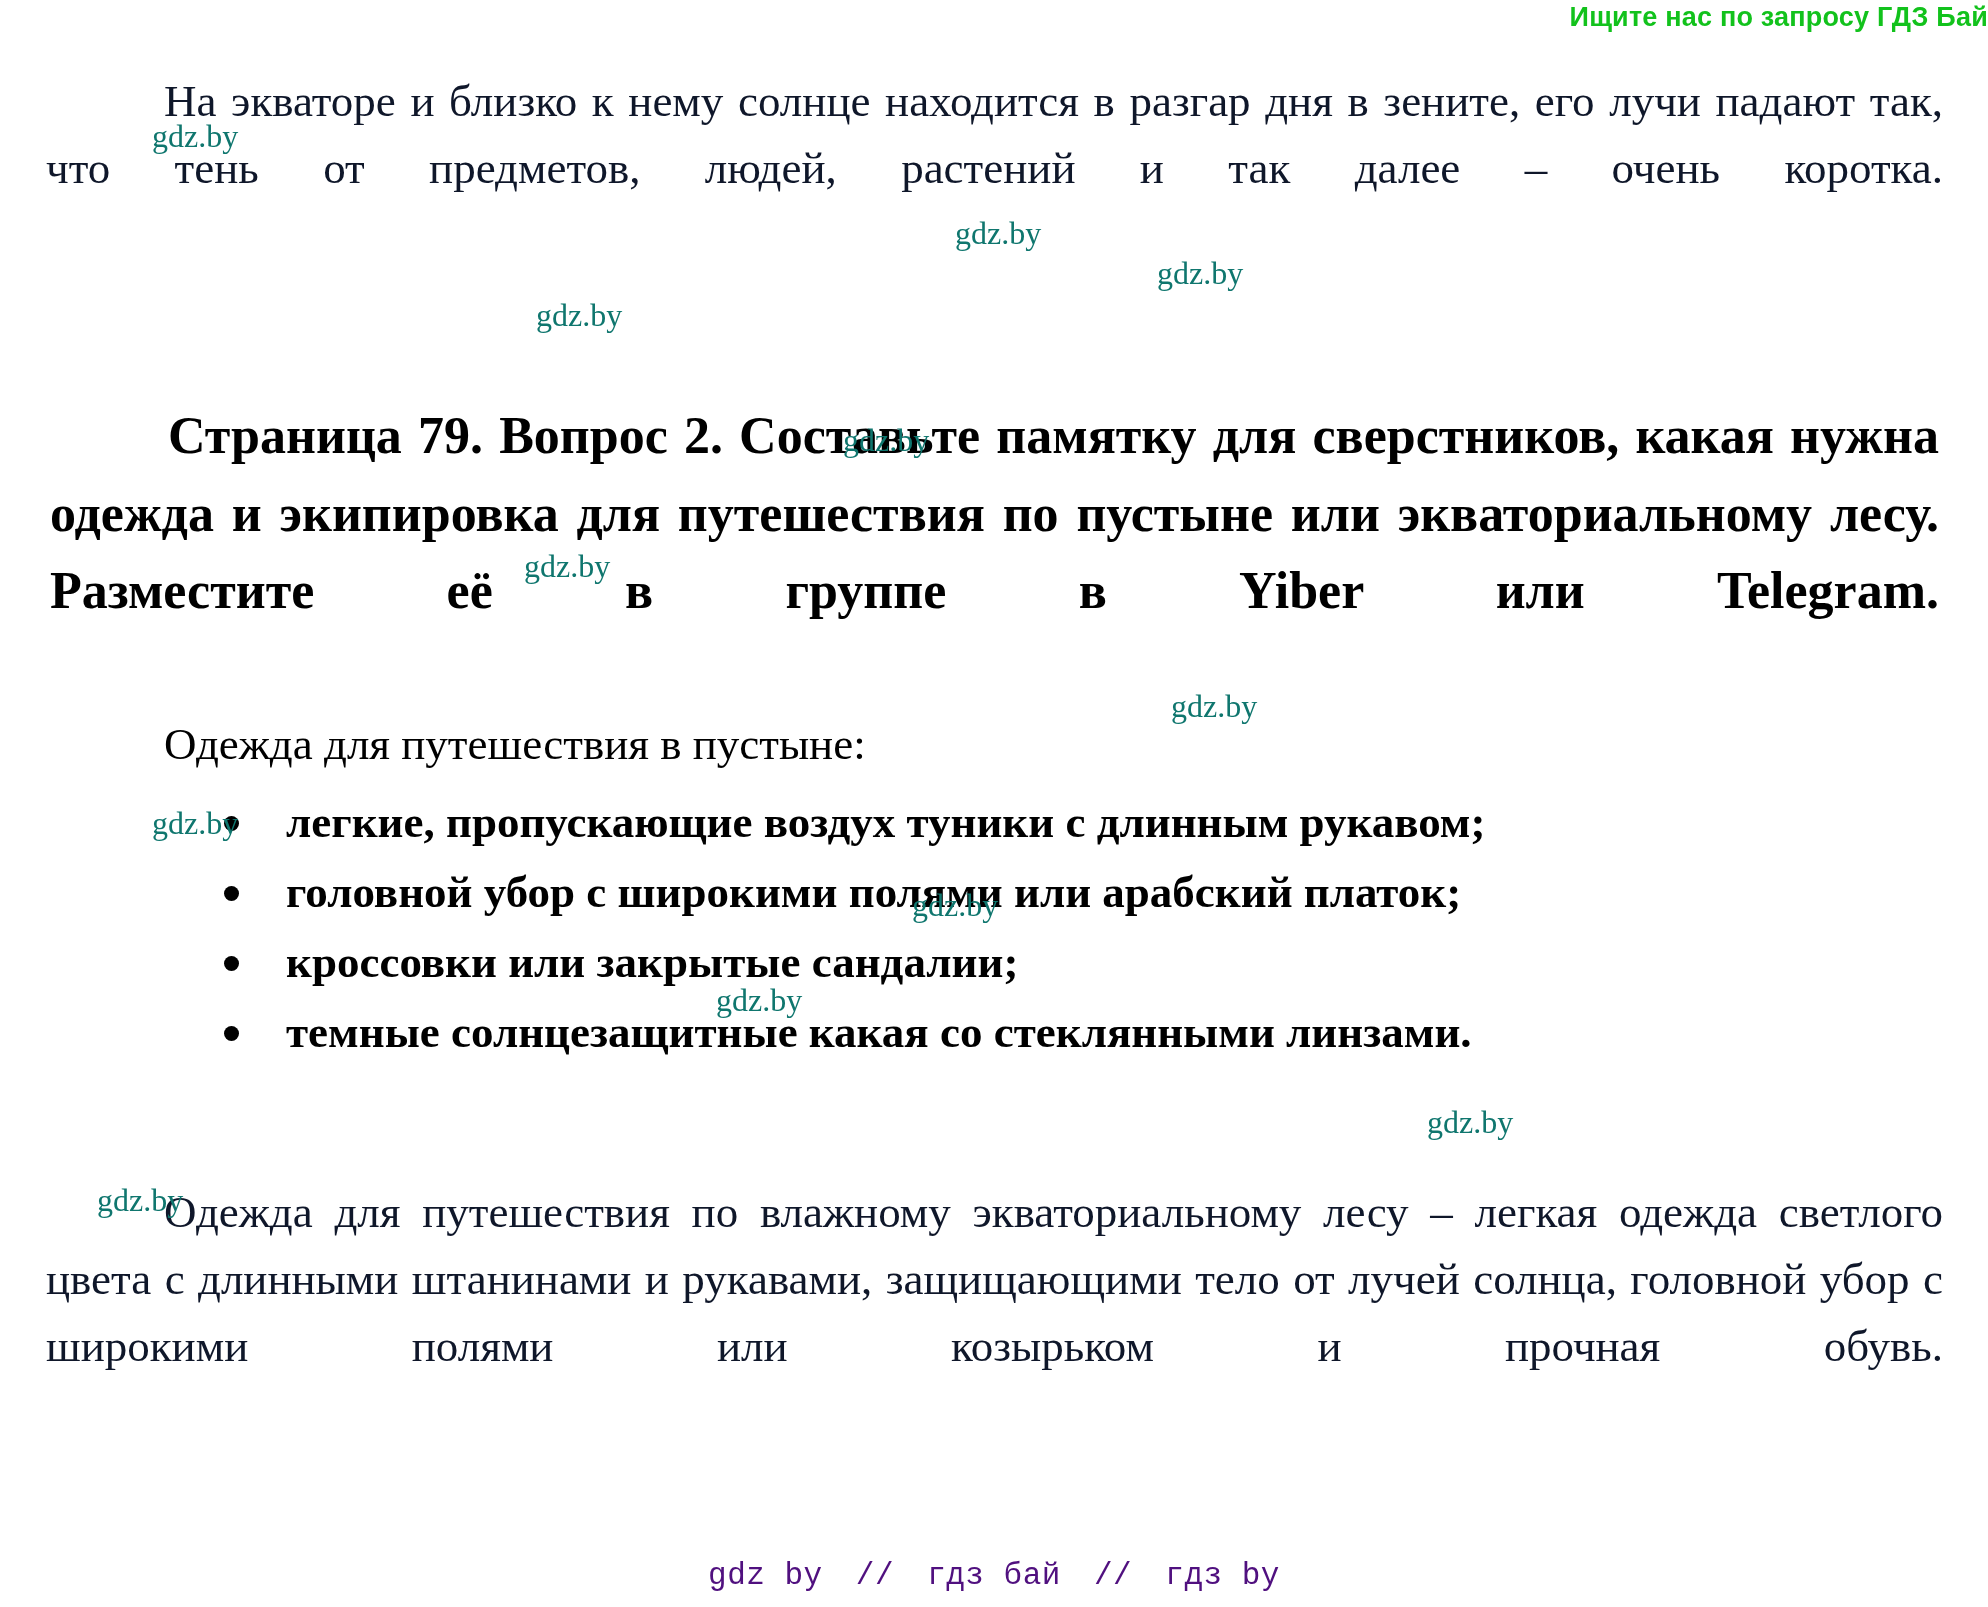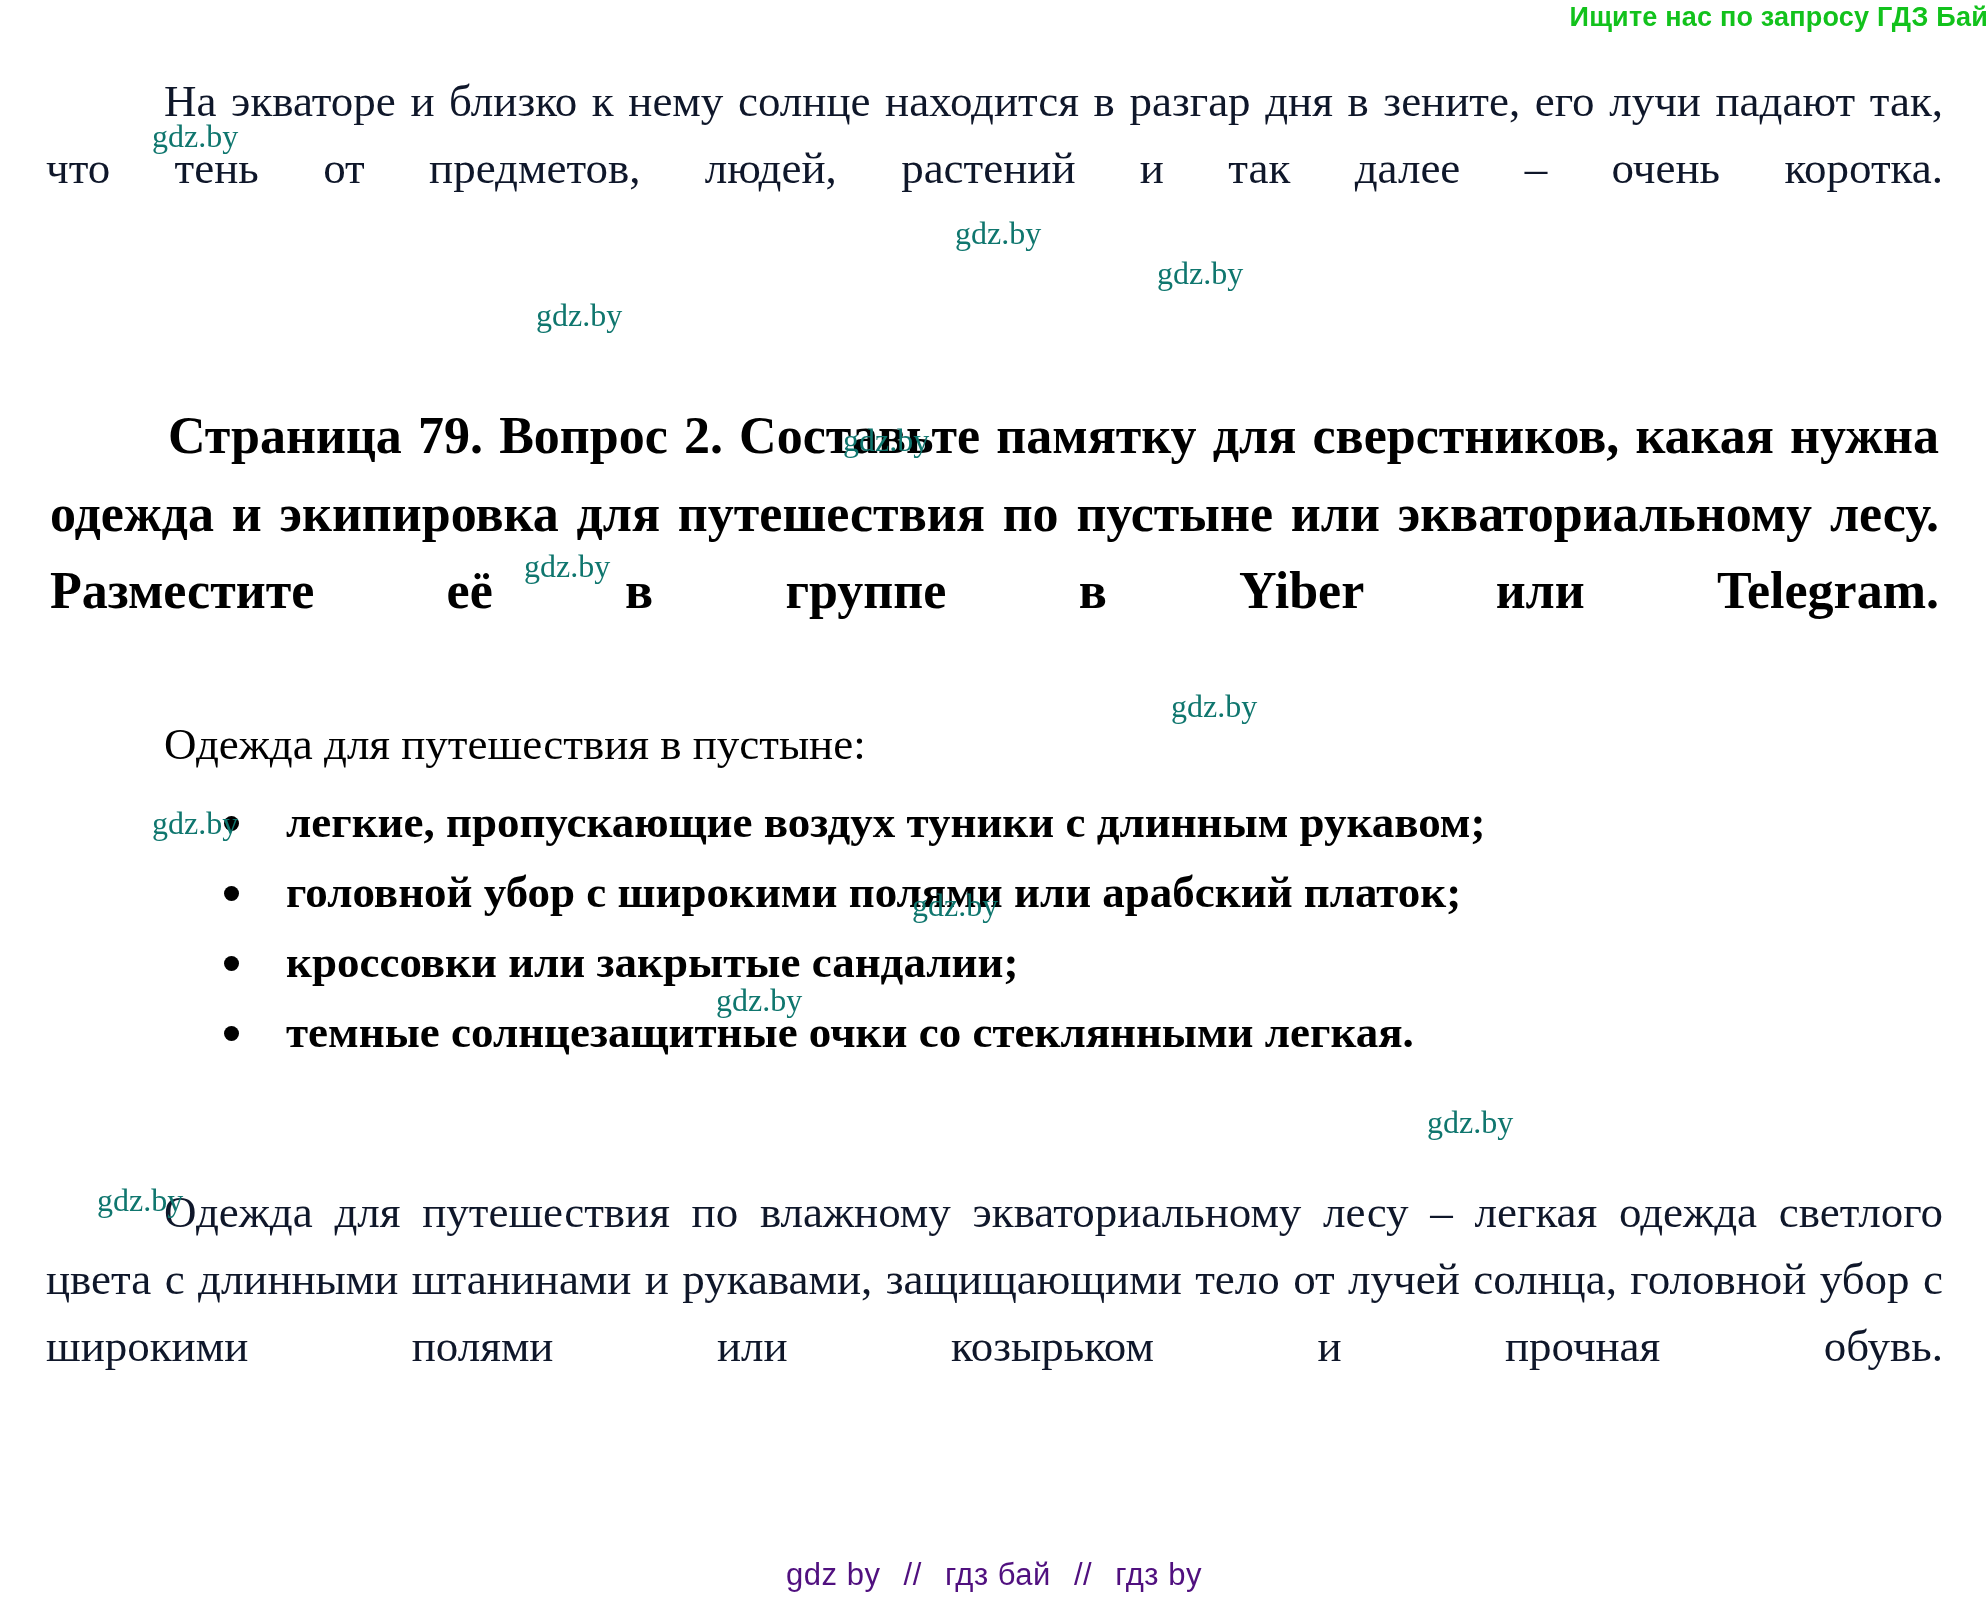--- a/index.html
+++ b/index.html
@@ -118,21 +118,21 @@
     pointer-events: none;
   }
 
   
   .footer {
     position: absolute;
     left: 0;
     bottom: 14px;
     width: 100%;
     text-align: center;
-    font-family: Liberation Sans, sans-serif;
+    font-family: Liberation Mono, monospace;
     font-size: 31px;
     color: #50107f;
     letter-spacing: 0.5px;
   }
   .footer .sep { padding: 0 14px; }
 </style>
 </head>
 <body>
 
 <div class="page">
@@ -158,21 +158,21 @@
       <li>
         <span class="dot"></span>
         <span>головной убор с широкими полями или арабский платок;</span>
       </li>
       <li>
         <span class="dot"></span>
         <span>кроссовки или закрытые сандалии;</span>
       </li>
       <li>
         <span class="dot"></span>
-        <span>темные солнцезащитные очки со стеклянными легкая.</span>
+        <span>темные солнцезащитные какая со стеклянными линзами.</span>
       </li>
     </ul>
 
     <div class="gap-block"></div>
     <div class="gap-block"></div>
 
     <p class="para justify-all">Одежда для путешествия по влажному экваториальному лесу – легкая одежда светлого цвета с длинными штанинами и рукавами, защищающими тело от лучей солнца, головной убор с широкими полями или козырьком и прочная обувь.</p>
 
   </div>
 

